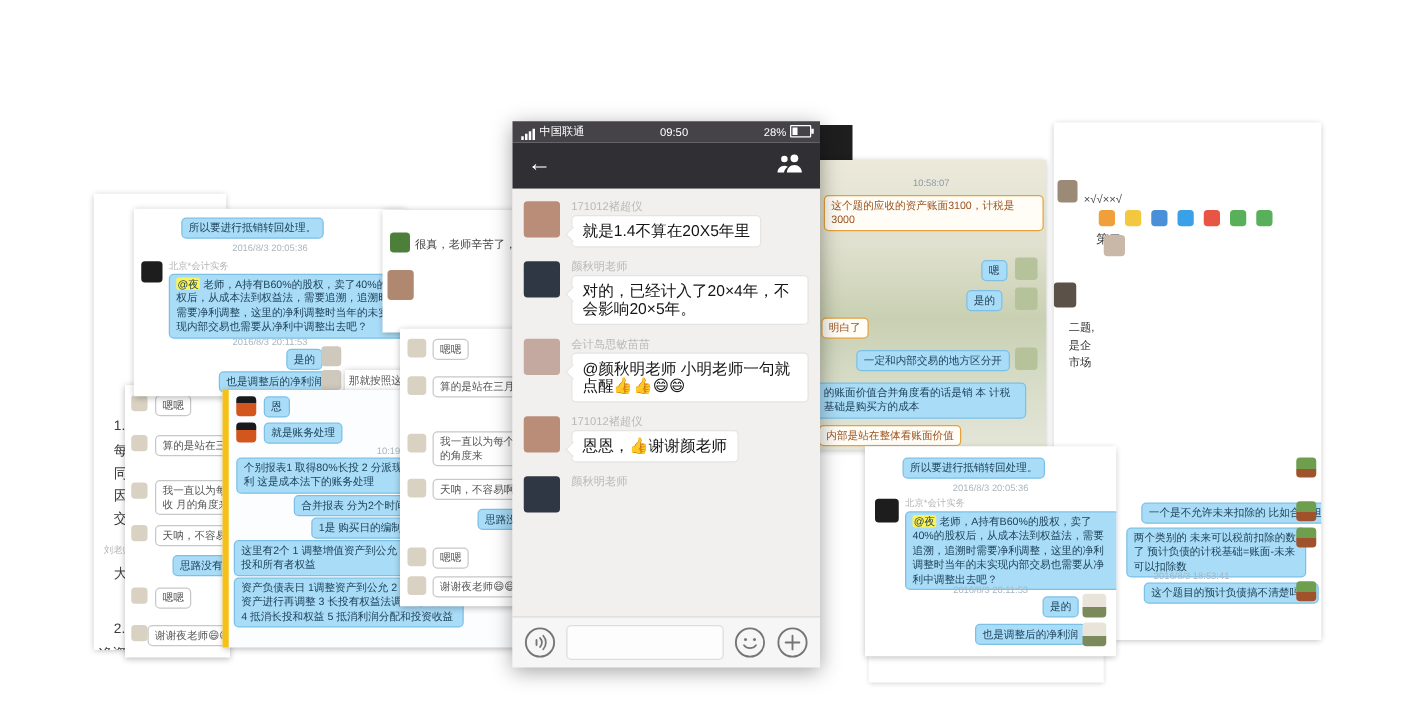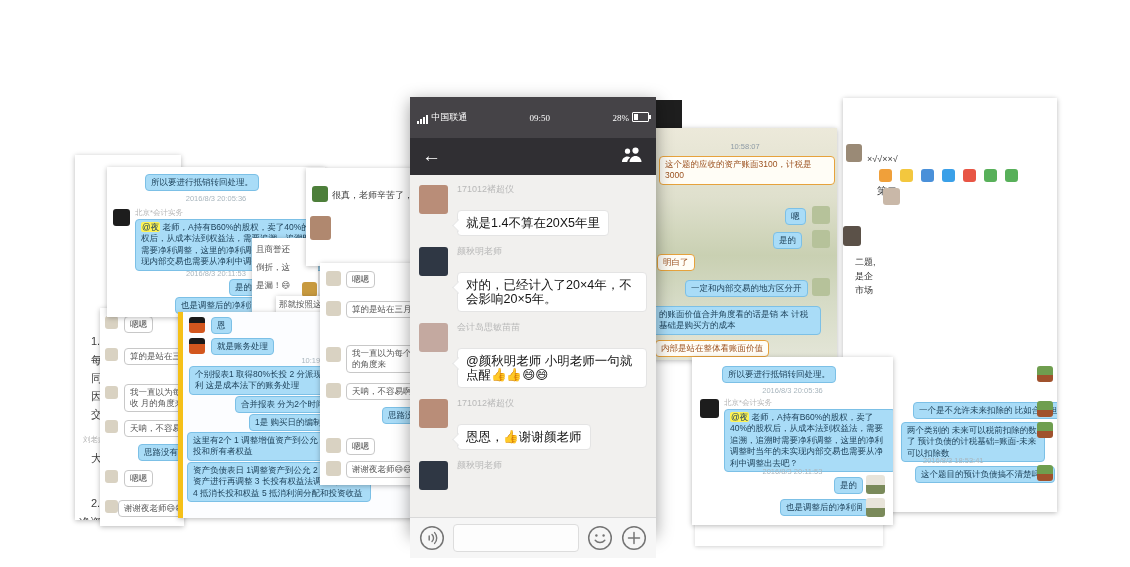--- a/index.html
+++ b/index.html
@@ -25,31 +25,31 @@
   .land{background:linear-gradient(180deg,#ece9da 0%,#dfe0cd 30%,#c9d0b2 55%,#d6dbc6 75%,#e4e6d8 100%);}
   
   .note{position:absolute;background:#ffe92a;border-radius:6px;padding:6px 7px 4px 8px;
         font-size:7.6px;line-height:1.42;color:#e0251b;}
   .note::after{content:"";position:absolute;top:0;right:0;border-style:solid;
         border-width:0 11px 11px 0;border-color:transparent #cf1f14 transparent transparent;}
   
   #phone{position:absolute;left:410px;top:97px;width:246px;height:436px;z-index:10;
          box-shadow:0 4px 16px rgba(0,0,0,.38);background:#f1f0ee;}
   .pstatus{height:17px;background:#454347;color:#fff;display:flex;align-items:center;
-           justify-content:space-between;padding:12px 7px;font-size:9px;font-family:Liberation Serif, serif;}
+           justify-content:space-between;padding:0 7px;font-size:9px;}
   .pnav{height:37px;background:#302f33;color:#fff;display:flex;align-items:center;}
   .pback{font-size:19px;margin:0 10px 2px 12px;cursor:default;}
   .ptitle{font-size:14.5px;letter-spacing:.2px;}
   .pmembers{margin-left:auto;margin-right:12px;}
   .pchat{height:342px;padding:9px 9px 0 9px;box-sizing:border-box;overflow:hidden;background:#f1f0ee;}
   .pmsg{position:relative;padding-left:38px;margin-bottom:10px;min-height:32px;}
   .pmsg .pav{position:absolute;left:0;top:1px;width:29px;height:29px;border-radius:3px;}
   .pname{font-size:9px;color:#b8b8b8;margin-bottom:2px;line-height:10px;}
   .pbubble{display:inline-block;background:#fff;border:1px solid #e4e4e4;border-radius:4px;
-           padding:5px 8px;font-size:12.5px;line-height:14px;color:#141414;max-width:172px;position:relative;margin-top:14px;}
+           padding:5px 8px;font-size:12.5px;line-height:14px;color:#141414;max-width:172px;position:relative;}
   .pbubble::before{content:"";position:absolute;left:-4.5px;top:10px;width:8px;height:8px;background:#fff;
            border-left:1px solid #e4e4e4;border-bottom:1px solid #e4e4e4;transform:rotate(45deg);}
   .pinput{height:40px;background:#f6f6f6;border-top:1px solid #d9d9d9;display:flex;
           align-items:center;padding:0 9px;gap:8px;}
   .pfield{flex:1;height:26px;background:#fdfdfd;border:1px solid #ddd;border-radius:4px;}
   .cicon{width:26px;height:26px;flex:0 0 auto;}
   
   .tbi{width:13px;height:13px;border-radius:3px;display:inline-block;margin-right:8px;}
   .bars span{display:inline-block;width:2px;background:#fff;margin-right:1px;vertical-align:bottom;}
   .batt{display:inline-block;width:15px;height:8px;border:1px solid #fff;border-radius:1px;position:relative;margin-left:3px;vertical-align:-1px;}
@@ -101,26 +101,20 @@
     <div class="av" style="left:6px;top:42px;width:17px;height:17px;background:#1d1d1d;"></div>
     <div class="nm" style="left:28px;top:41px;">北京*会计实务</div>
     <div class="bb ml" style="left:28px;top:52px;width:178px;"><span class="hl">@夜</span><span> 老师，A持有B60%的股权，卖了40%的股权后，从成本法到权益法，需要追溯，追溯时需要净利调整，这里的净利调整时当年的未实现内部交易也需要从净利中调整出去吧？</span></div>
     <div class="ts" style="left:0;top:102px;width:100%;text-align:center;">2016/8/3 20:11:53</div>
     <div class="bb" style="left:122px;top:112px;">是的</div>
     <div class="av" style="left:150px;top:110px;width:16px;height:16px;background:#cfc8bd;"></div>
     <div class="bb" style="left:68px;top:130px;">也是调整后的净利润</div>
     <div class="av" style="left:150px;top:129px;width:16px;height:16px;background:#cfc8bd;"></div>
   </div>
 
-  <div class="card" style="left:252px;top:238px;width:66px;height:76px;z-index:3;">
-    <div class="doc-line" style="left:4px;top:6px;font-size:8.5px;color:#555;">且商誉还</div>
-    <div class="doc-line" style="left:4px;top:24px;font-size:8.5px;color:#555;">倒折，这</div>
-    <div class="doc-line" style="left:4px;top:42px;font-size:8.5px;color:#555;">是漏！😄</div>
-    <div class="av" style="left:50px;top:44px;width:15px;height:15px;background:#c89a3f;"></div>
-  </div>
   <div class="card" style="left:276px;top:296px;width:62px;height:18px;z-index:3;">
     <div class="doc-line" style="left:3px;top:3px;font-size:8.5px;color:#555;">那就按照这个步骤来</div>
   </div>
 
   <div class="card" style="left:306px;top:168px;width:160px;height:98px;z-index:4;">
     <div class="av" style="left:6px;top:18px;width:16px;height:16px;background:#4d7f3a;"></div>
     <div class="doc-line" style="left:26px;top:21px;font-size:9px;color:#444;">很真，老师辛苦了，我</div>
     <div class="av" style="left:4px;top:48px;width:21px;height:24px;background:#b0886f;"></div>
   </div>
 

